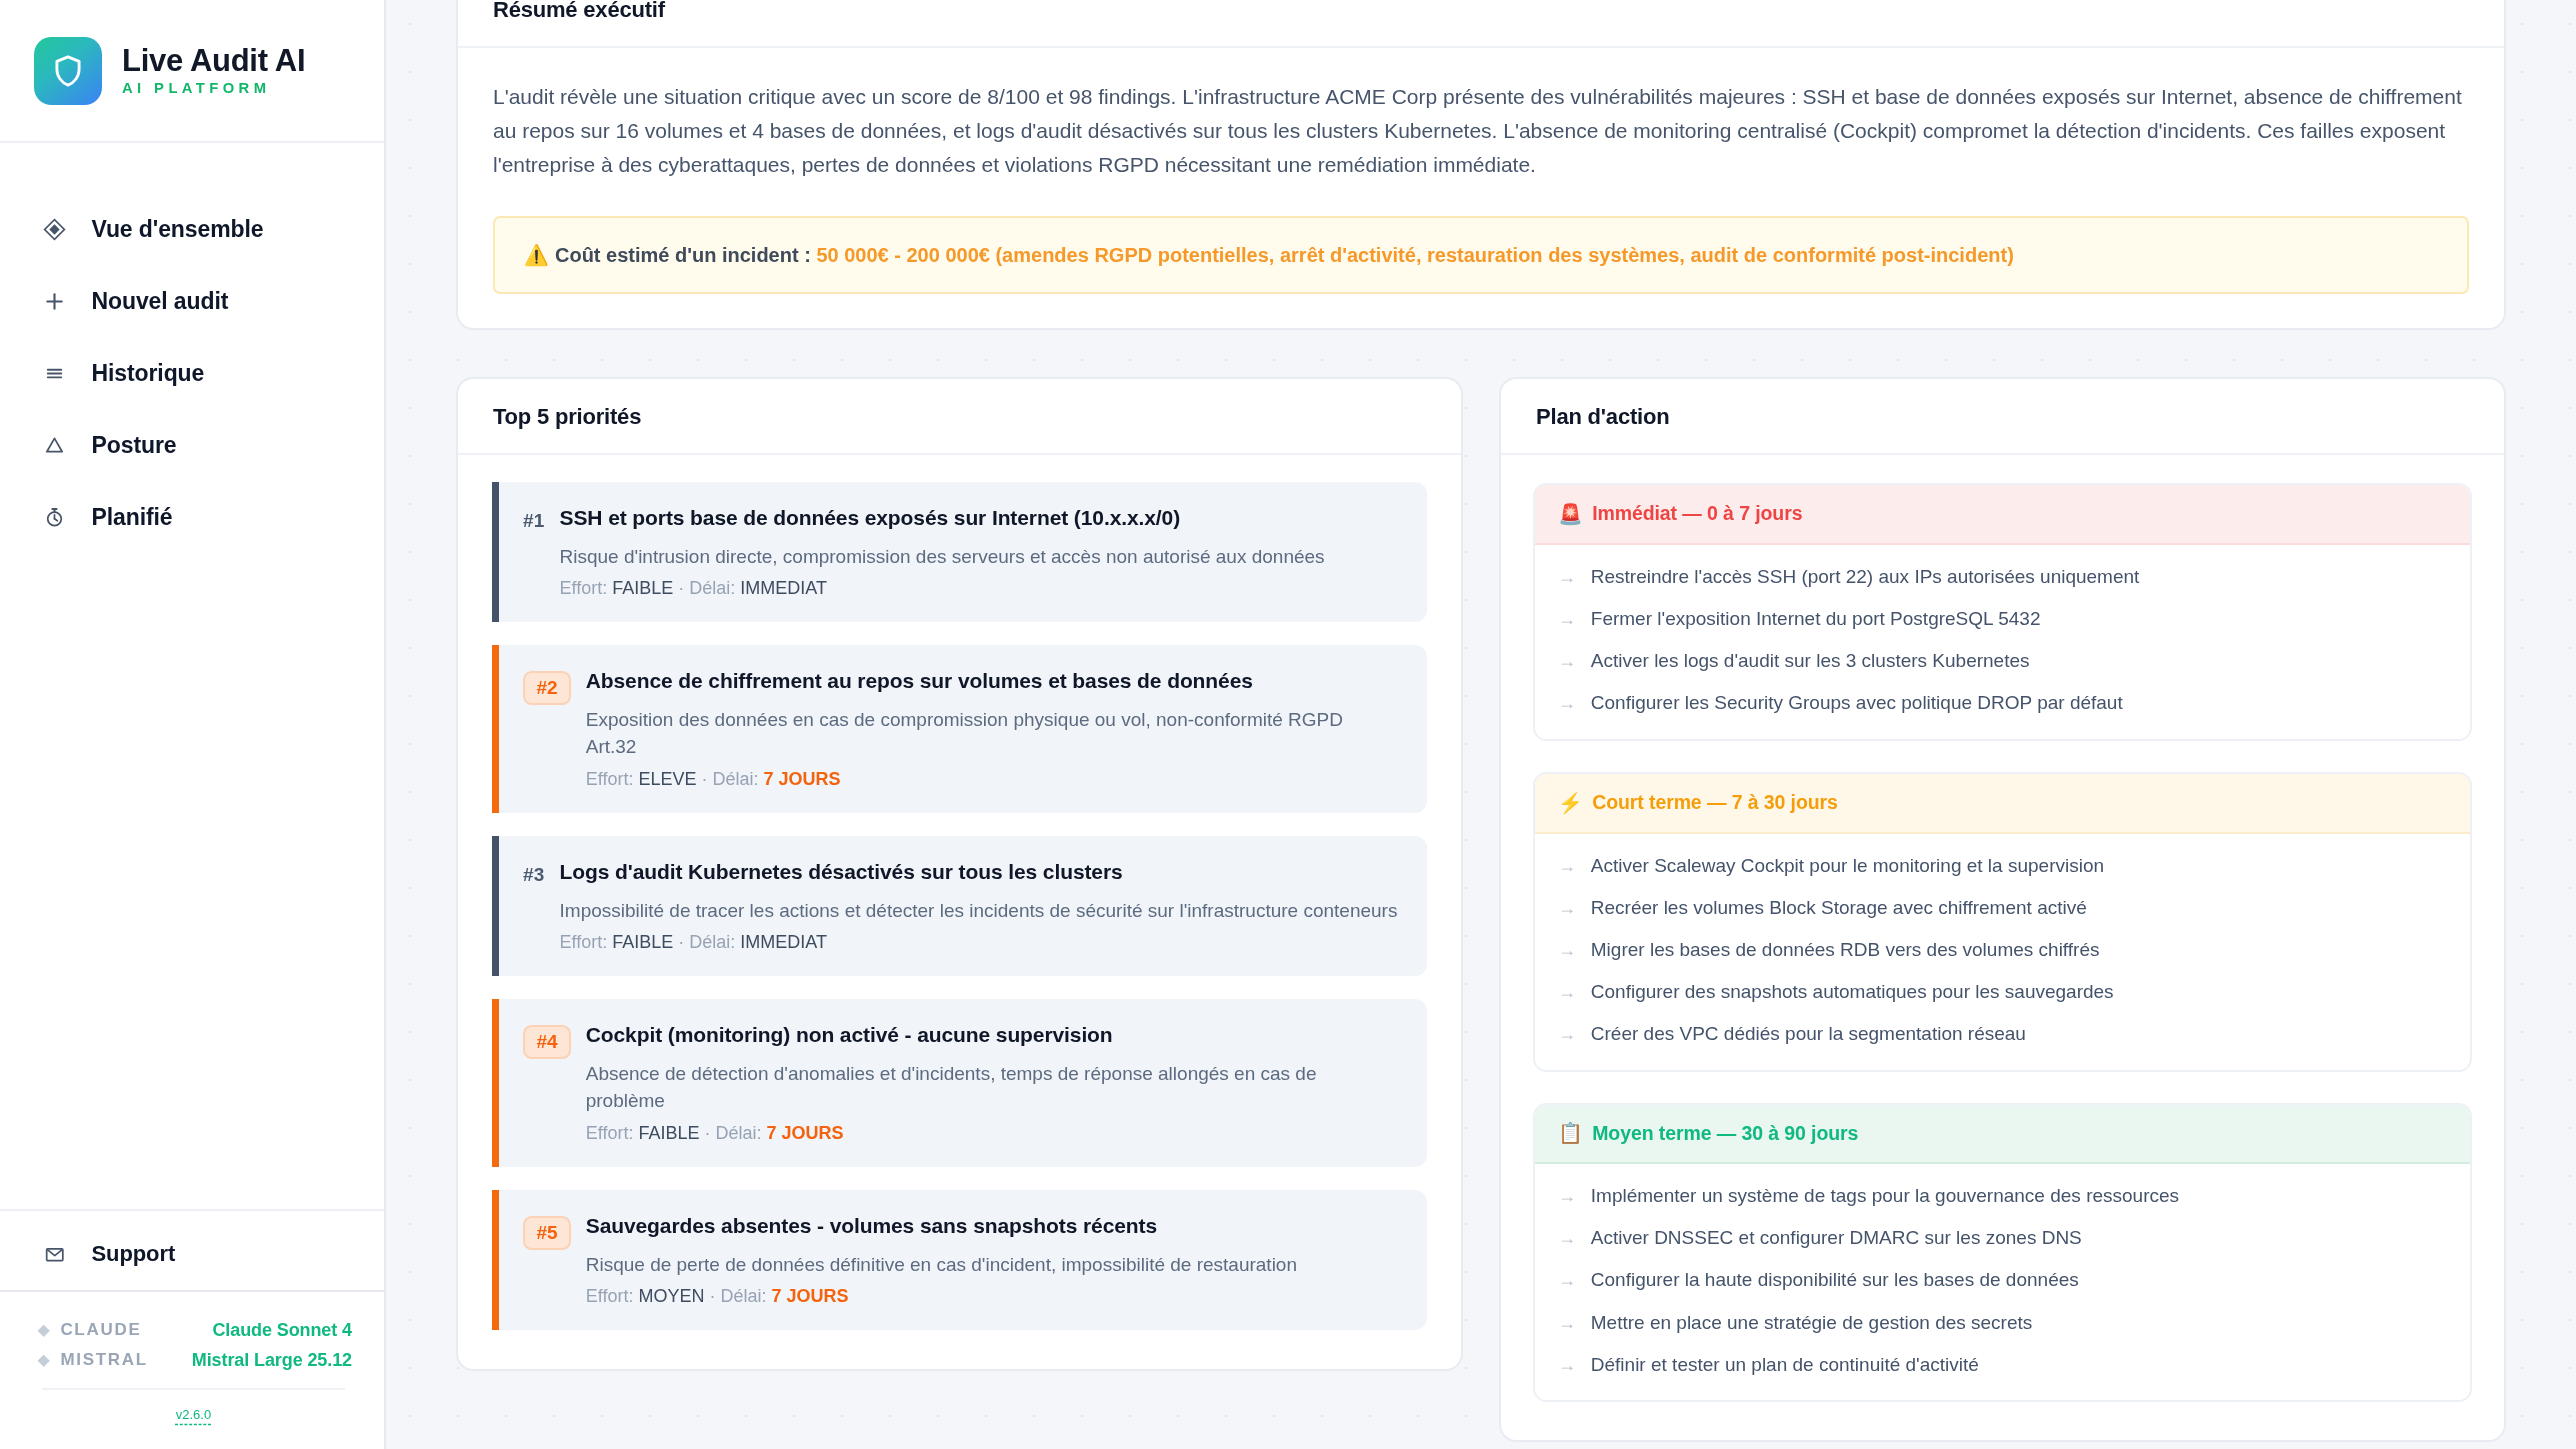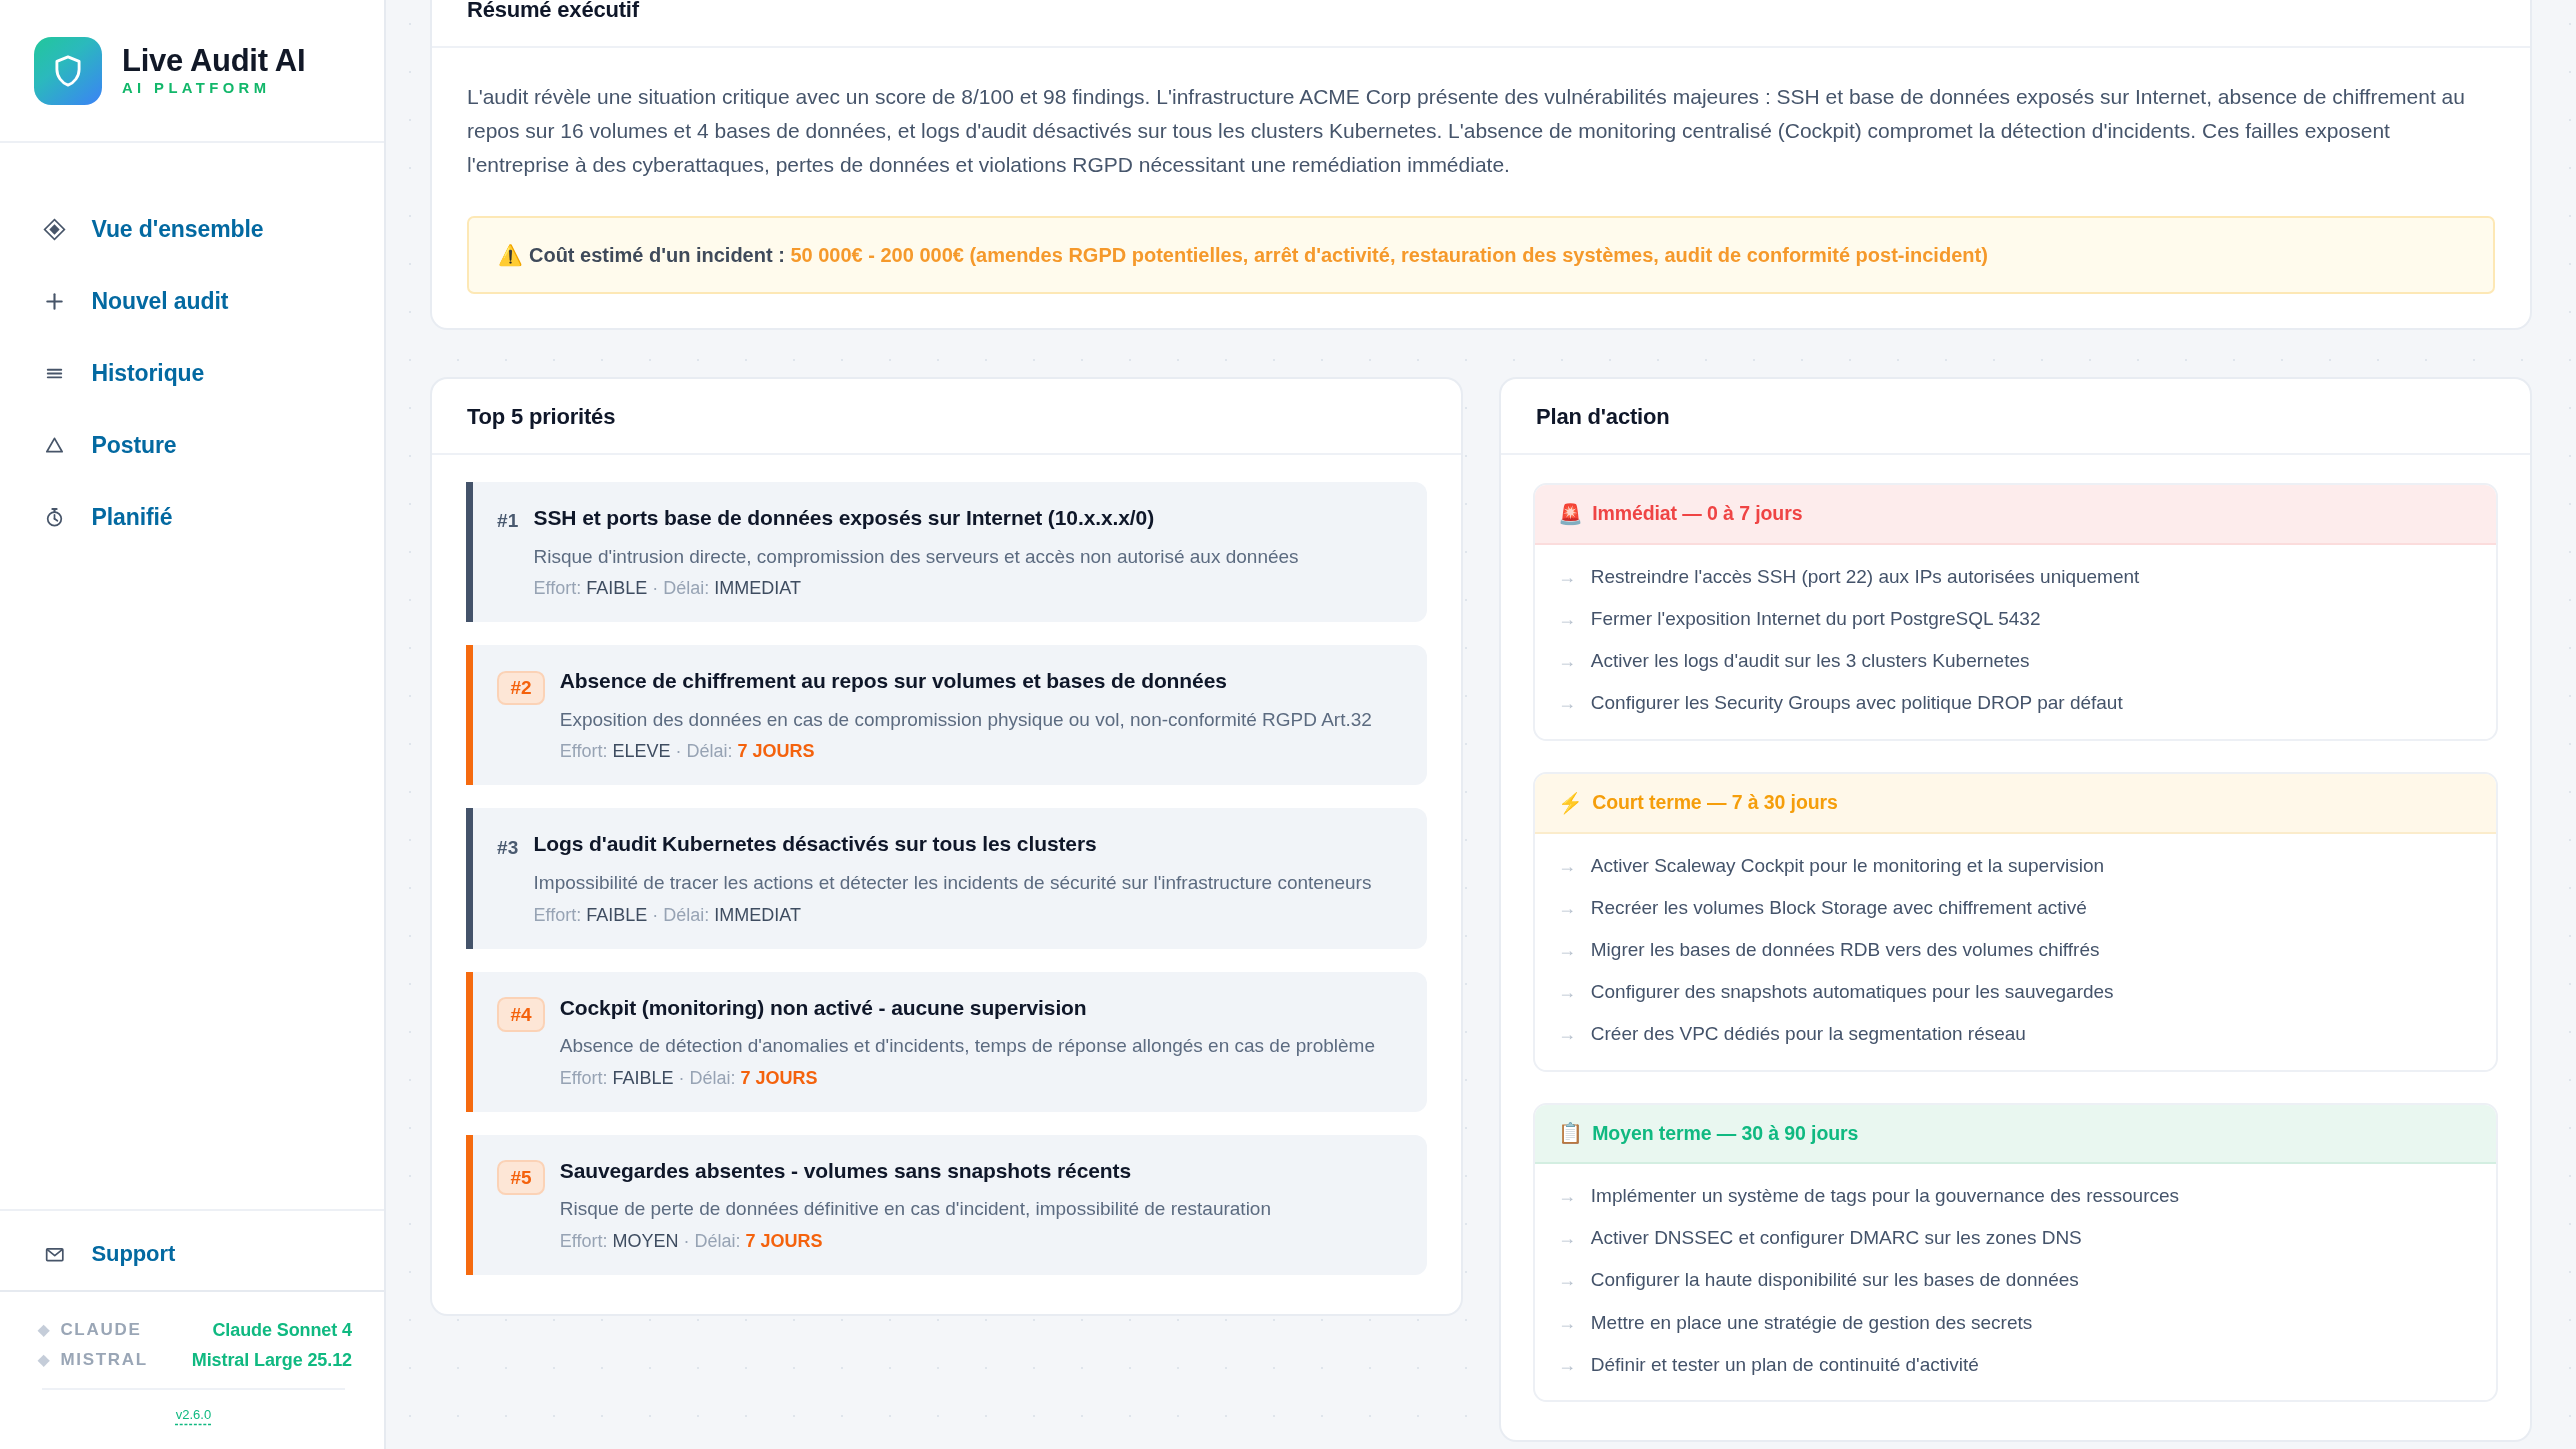--- a/index.html
+++ b/index.html
@@ -48,21 +48,21 @@
     height: 72px;
     cursor: pointer;
   }
   .nav-icon {
     width: 25.5px; flex: 0 0 25.5px;
     display: flex; align-items: center; justify-content: center;
     color: #475569;
   }
   .nav-icon svg { display:block; }
   .nav-label {
-    font-size: 23px; font-weight: 600; color: #0369a1; letter-spacing: -0.1px; text-align: center;
+    font-size: 23px; font-weight: 600; color: #0f172a; letter-spacing: -0.1px; text-align: center;
   }
 
   .support-block {
     padding: 8px 0 0 42px;
     border-top: 2px solid #edf0f5;
     height: 81px;
     display: flex; align-items: center; gap: 24px;
     cursor: pointer;
   }
   .support-block .nav-label { font-size: 22px; }
@@ -95,21 +95,21 @@
     text-underline-offset: 5.4px;
     cursor: pointer;
   }
 
   
   .main {
     flex: 1 1 auto; height: 1449px;
     background-color: #f4f6f9;
     background-image: radial-gradient(#dfe5ec 1.5px, transparent 1.5px);
     background-size: 48px 48px;
-    padding: 0 44px;
+    padding: 0 70px;
     overflow: hidden;
   }
 
   .card {
     background: #fff;
     border: 2px solid #e8ecf2;
     border-radius: 17.4px;
     overflow: hidden;
   }
   .card-head {

